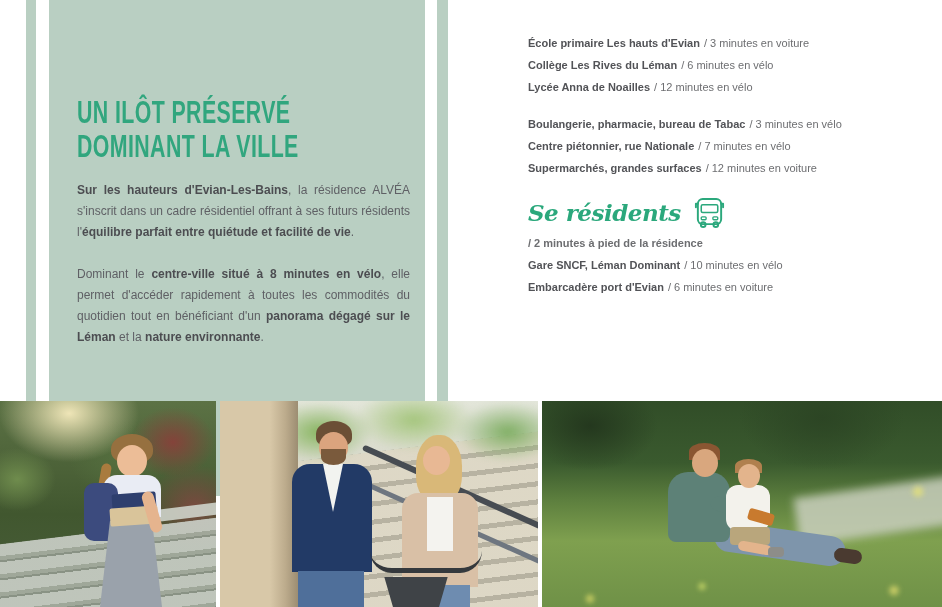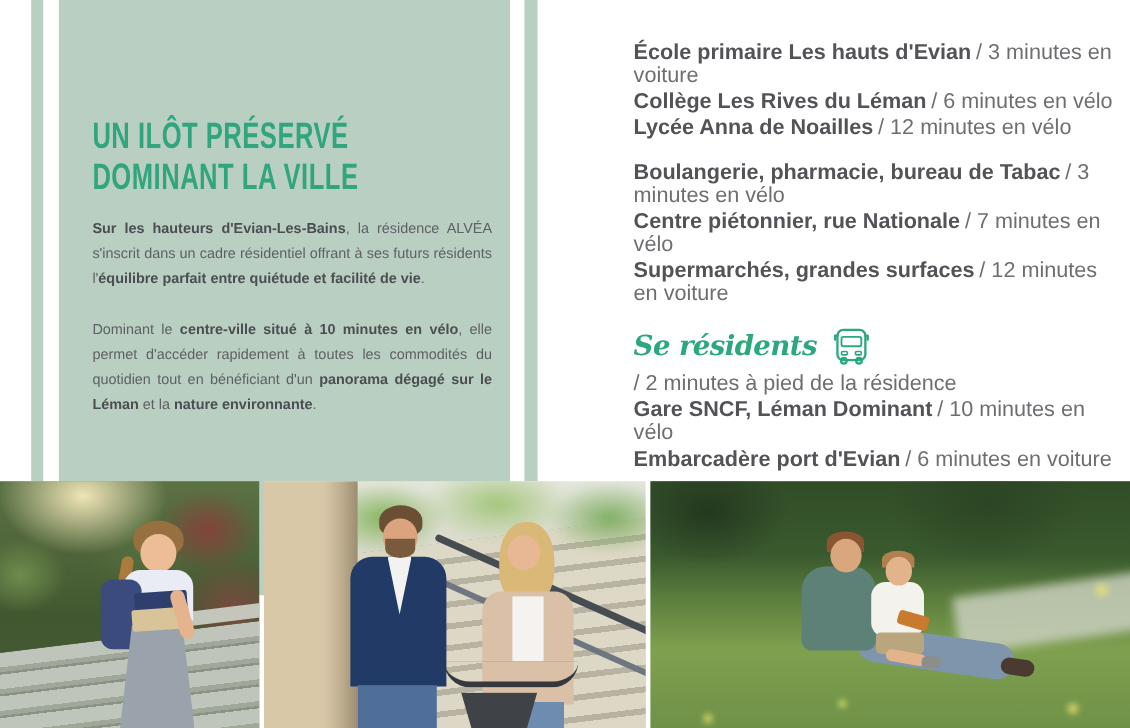--- a/index.html
+++ b/index.html
@@ -34,24 +34,24 @@
   .right-col{position:absolute;left:528px;top:34px;width:410px;}
   .section{margin-bottom:18px;}
   .section-head{
     display:flex;align-items:center;gap:12px;height:32px;margin-bottom:6px;
   }
   .section-title{
     font-family:"DejaVu Serif", serif;font-style:italic;font-weight:700;
     color:#2ba87c;font-size:23px;letter-spacing:-.5px;
   }
   .section-head svg{display:block;}
-  .poi{font-size:18px;line-height:19px;margin-bottom:3px;color:#6d6e71;}
+  .poi{font-size:11px;line-height:19px;margin-bottom:3px;color:#6d6e71;}
   .poi .poi-name{font-weight:700;color:#525357;}
   .poi .poi-time{margin-left:4px;}
-  .poi .poi-time.block{display:block;margin-left:0;}
+  .poi .poi-time.block{display:block;margin-left:0;font-weight:bold;}
   
   .photos{position:absolute;left:0;top:401px;width:942px;height:206px;display:flex;gap:4px;}
   .photo{position:relative;height:206px;overflow:hidden;flex:none;}
   .shape{position:absolute;}
   
   .photo-1{width:216px;
     background:
       radial-gradient(100px 70px at 32% 6%, rgba(255,242,196,.9), rgba(255,242,196,0) 70%),
       radial-gradient(60px 50px at 80% 20%, #84433a 0, rgba(132,67,58,0) 70%),
       radial-gradient(70px 62px at 90% 52%, #7a4a40 0, rgba(122,74,64,0) 70%),
@@ -135,21 +135,21 @@
 
 <div class="strip strip-left"></div>
 <div class="strip strip-right"></div>
 
 <div class="panel">
   <h1 class="panel-title">
     <span>UN ILÔT PRÉSERVÉ</span><br>
     <span>DOMINANT LA VILLE</span>
   </h1>
   <p><b>Sur les hauteurs d'Evian-Les-Bains</b><span>, la résidence ALVÉA s'inscrit dans un cadre résidentiel offrant à ses futurs résidents l'</span><b>équilibre parfait entre quiétude et facilité de vie</b><span>.</span></p>
-  <p><span>Dominant le </span><b>centre-ville situé à 10 minutes en vélo</b><span>, elle permet d'accéder rapidement à toutes les commodités du quotidien tout en bénéficiant d'un </span><b>panorama dégagé sur le Léman</b><span> et la </span><b>nature environnante</b><span>.</span></p>
+  <p><span>Dominant le </span><b>centre-ville situé à 8 minutes en vélo</b><span>, elle permet d'accéder rapidement à toutes les commodités du quotidien tout en bénéficiant d'un </span><b>panorama dégagé sur le Léman</b><span> et la </span><b>nature environnante</b><span>.</span></p>
 </div>
 
 <div class="right-col">
 
   <div class="section">
     <div class="poi"><span class="poi-name">École primaire Les hauts d'Evian</span><span class="poi-time">/ 3 minutes en voiture</span></div>
     <div class="poi"><span class="poi-name">Collège Les Rives du Léman</span><span class="poi-time">/ 6 minutes en vélo</span></div>
     <div class="poi"><span class="poi-name">Lycée Anna de Noailles</span><span class="poi-time">/ 12 minutes en vélo</span></div>
   </div>
 

